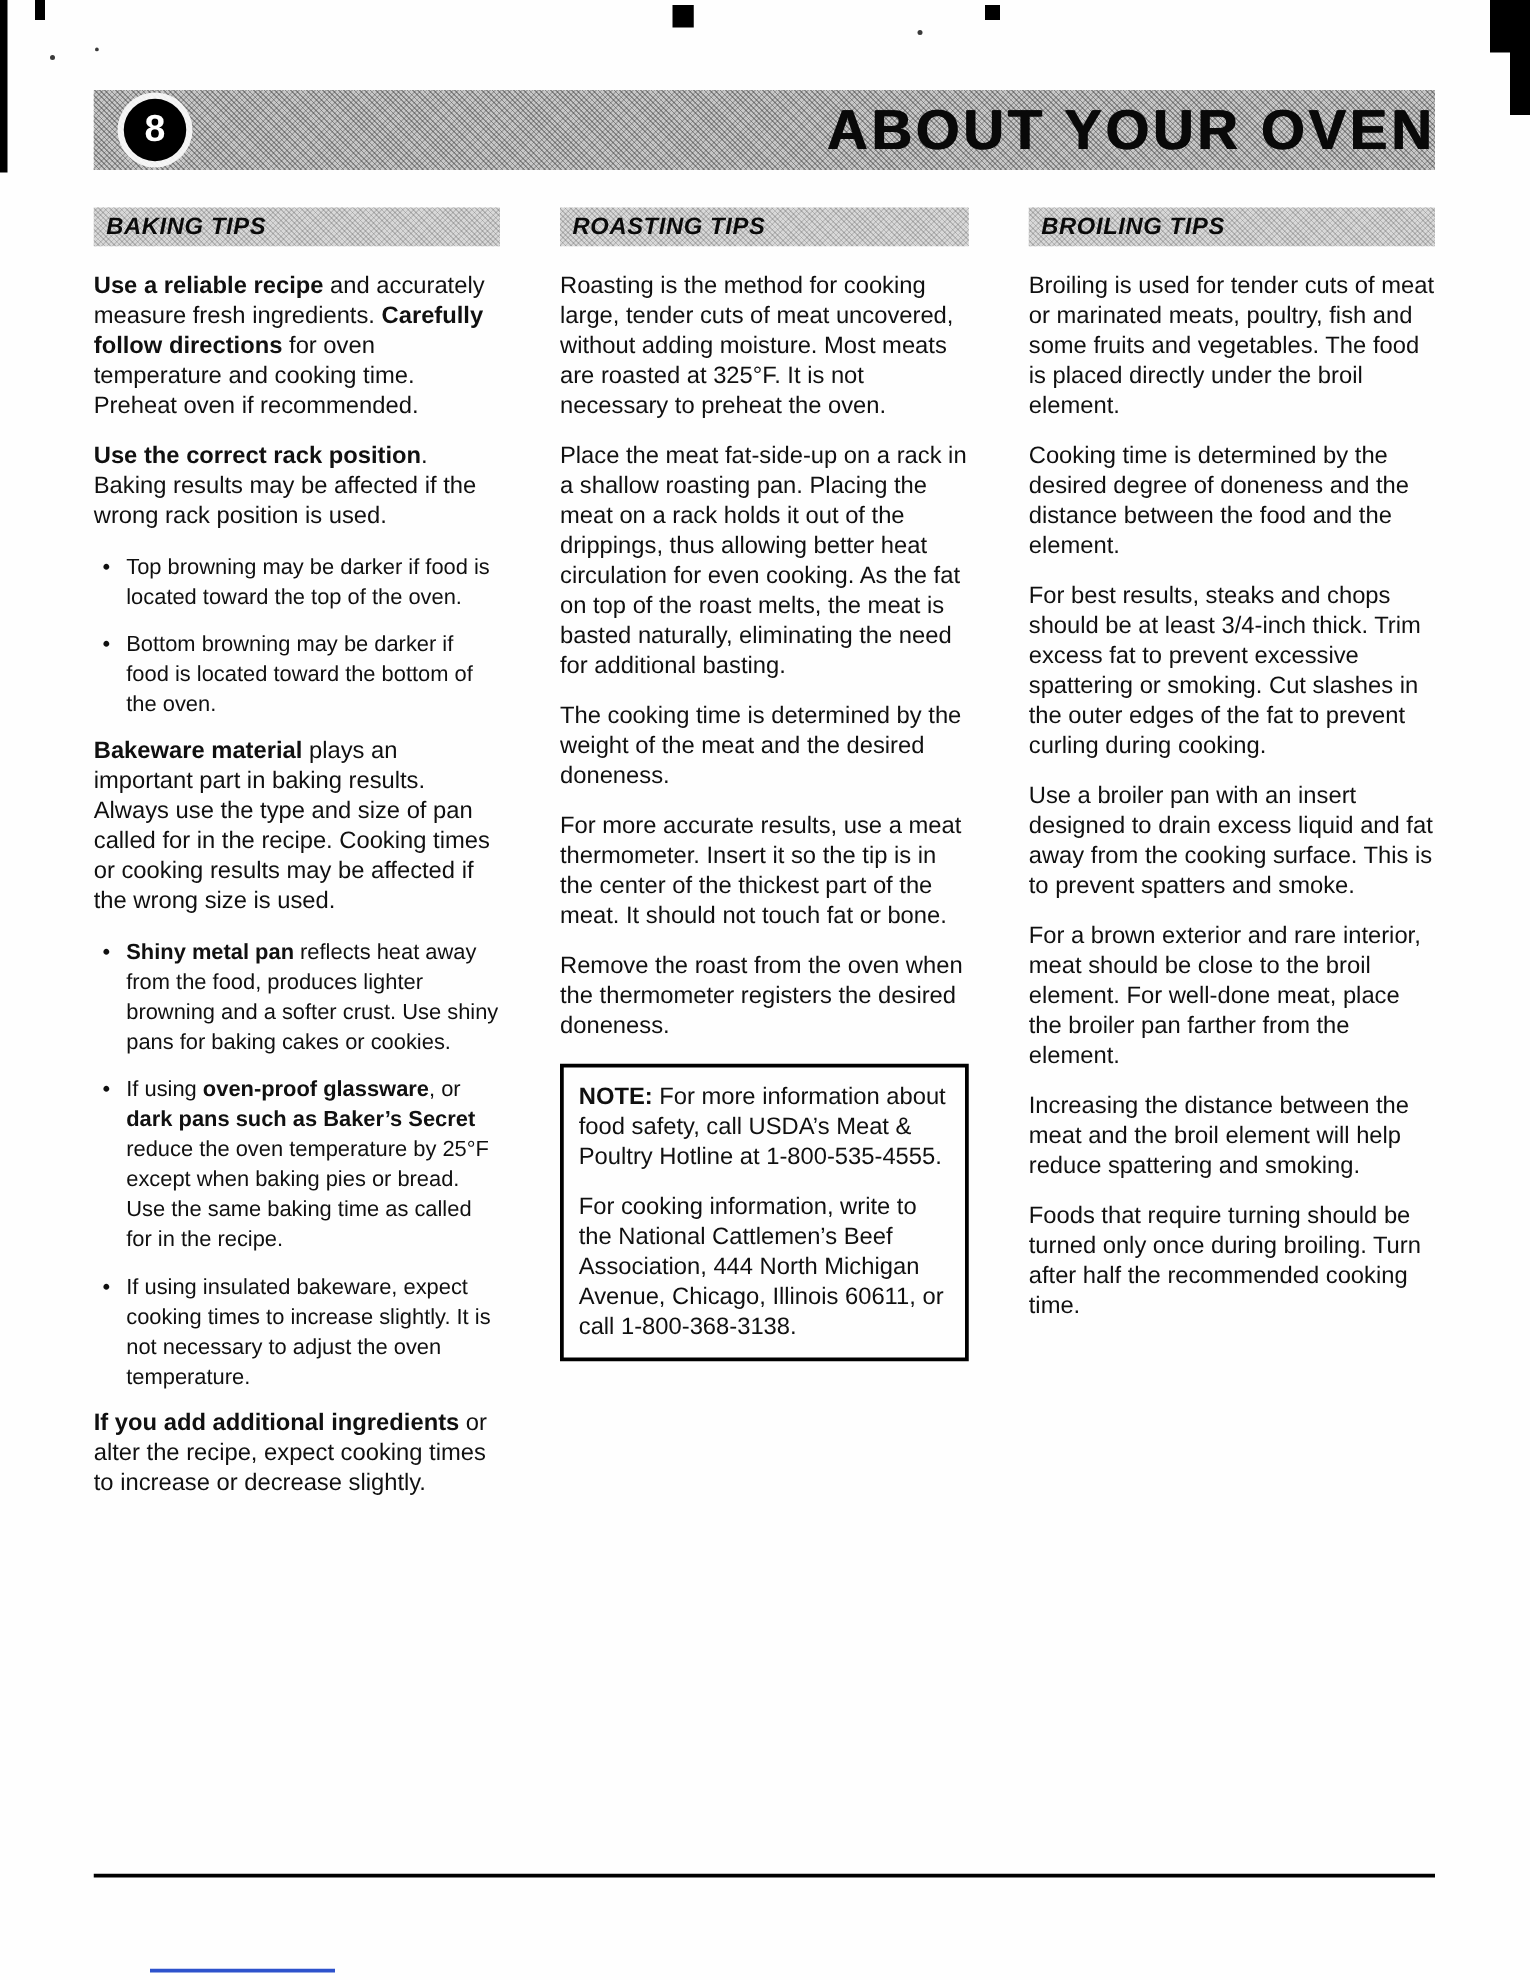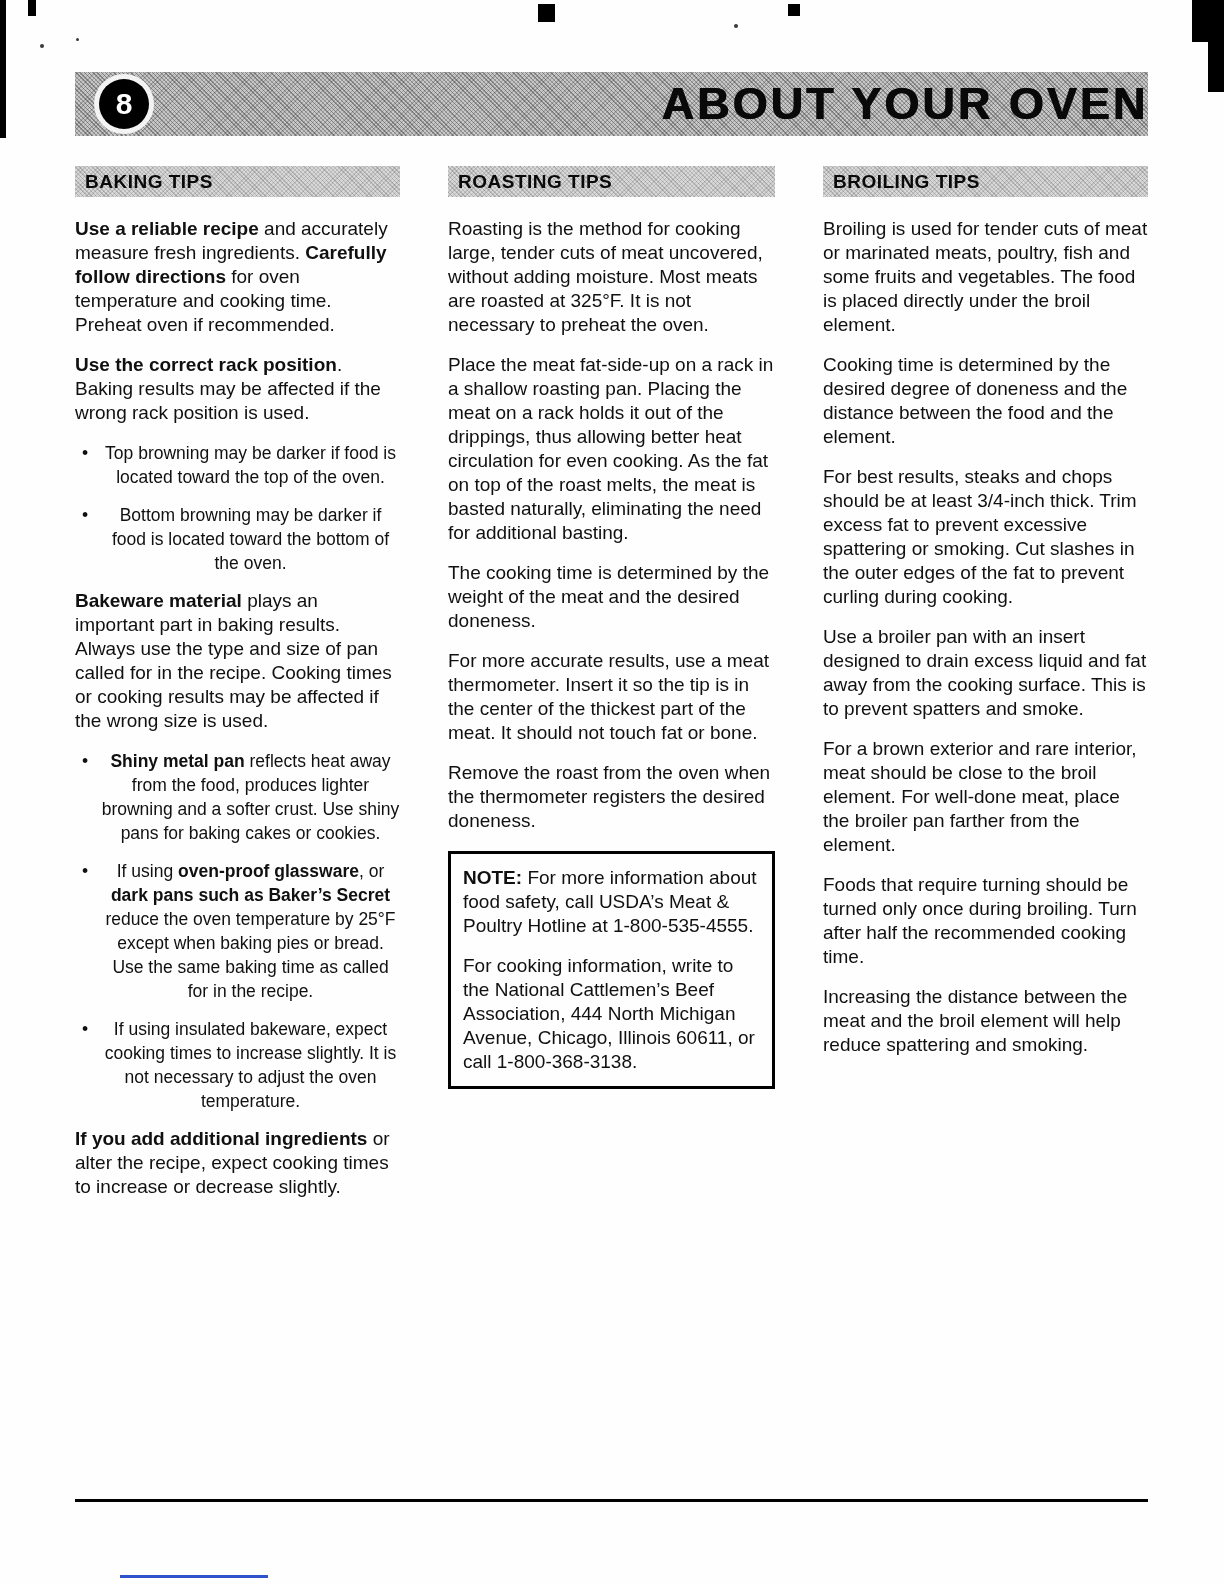--- a/index.html
+++ b/index.html
@@ -65,30 +65,30 @@
     background-color: #d8d8d8;
     background-image:
       repeating-linear-gradient(45deg, rgba(40,40,40,.20) 0 1px, transparent 1px 3px),
       repeating-linear-gradient(-45deg, rgba(40,40,40,.14) 0 1px, transparent 1px 3px);
     font-size: 19px;
     font-weight: bold;
     letter-spacing: .5px;
     color: #0a0a0a;
     padding: 5px 10px 4px 10px;
     margin-bottom: 20px;
+    font-style: italic;
   }
   .col-body p {
     font-size: 19px;
     line-height: 24px;
     margin-bottom: 16px;
   }
   .col-body ul {
     list-style: none;
     margin: 0 0 4px 0;
-    text-align: center;
   }
   .col-body li {
     position: relative;
     padding-left: 26px;
     font-size: 17.5px;
     line-height: 24px;
     margin-bottom: 14px;
   }
   .col-body li::before {
     content: "\2022";
@@ -175,22 +175,22 @@
         </div>
     </section>
     <section class="col">
       <h2 class="col-heading">BROILING TIPS</h2>
       <div class="col-body">
           <p><span>Broiling is used for tender cuts of meat or marinated meats, poultry, fish and some fruits and vegetables. The food is placed directly under the broil element.</span></p>
           <p><span>Cooking time is determined by the desired degree of doneness and the distance between the food and the element.</span></p>
           <p><span>For best results, steaks and chops should be at least 3/4-inch thick. Trim excess fat to prevent excessive spattering or smoking. Cut slashes in the outer edges of the fat to prevent curling during cooking.</span></p>
           <p><span>Use a broiler pan with an insert designed to drain excess liquid and fat away from the cooking surface. This is to prevent spatters and smoke.</span></p>
           <p><span>For a brown exterior and rare interior, meat should be close to the broil element. For well-done meat, place the broiler pan farther from the element.</span></p>
+          <p><span>Increasing the distance between the meat and the broil element will help reduce spattering and smoking.</span></p>
           <p><span>Foods that require turning should be turned only once during broiling. Turn after half the recommended cooking time.</span></p>
-          <p><span>Increasing the distance between the meat and the broil element will help reduce spattering and smoking.</span></p>
         </div>
     </section>
   </main>
 
   <div class="bottom-rule"></div>
   <div class="blue-line" style="background: rgb(45, 82, 204);"></div>
 
 </div>
 
 </body></html>

